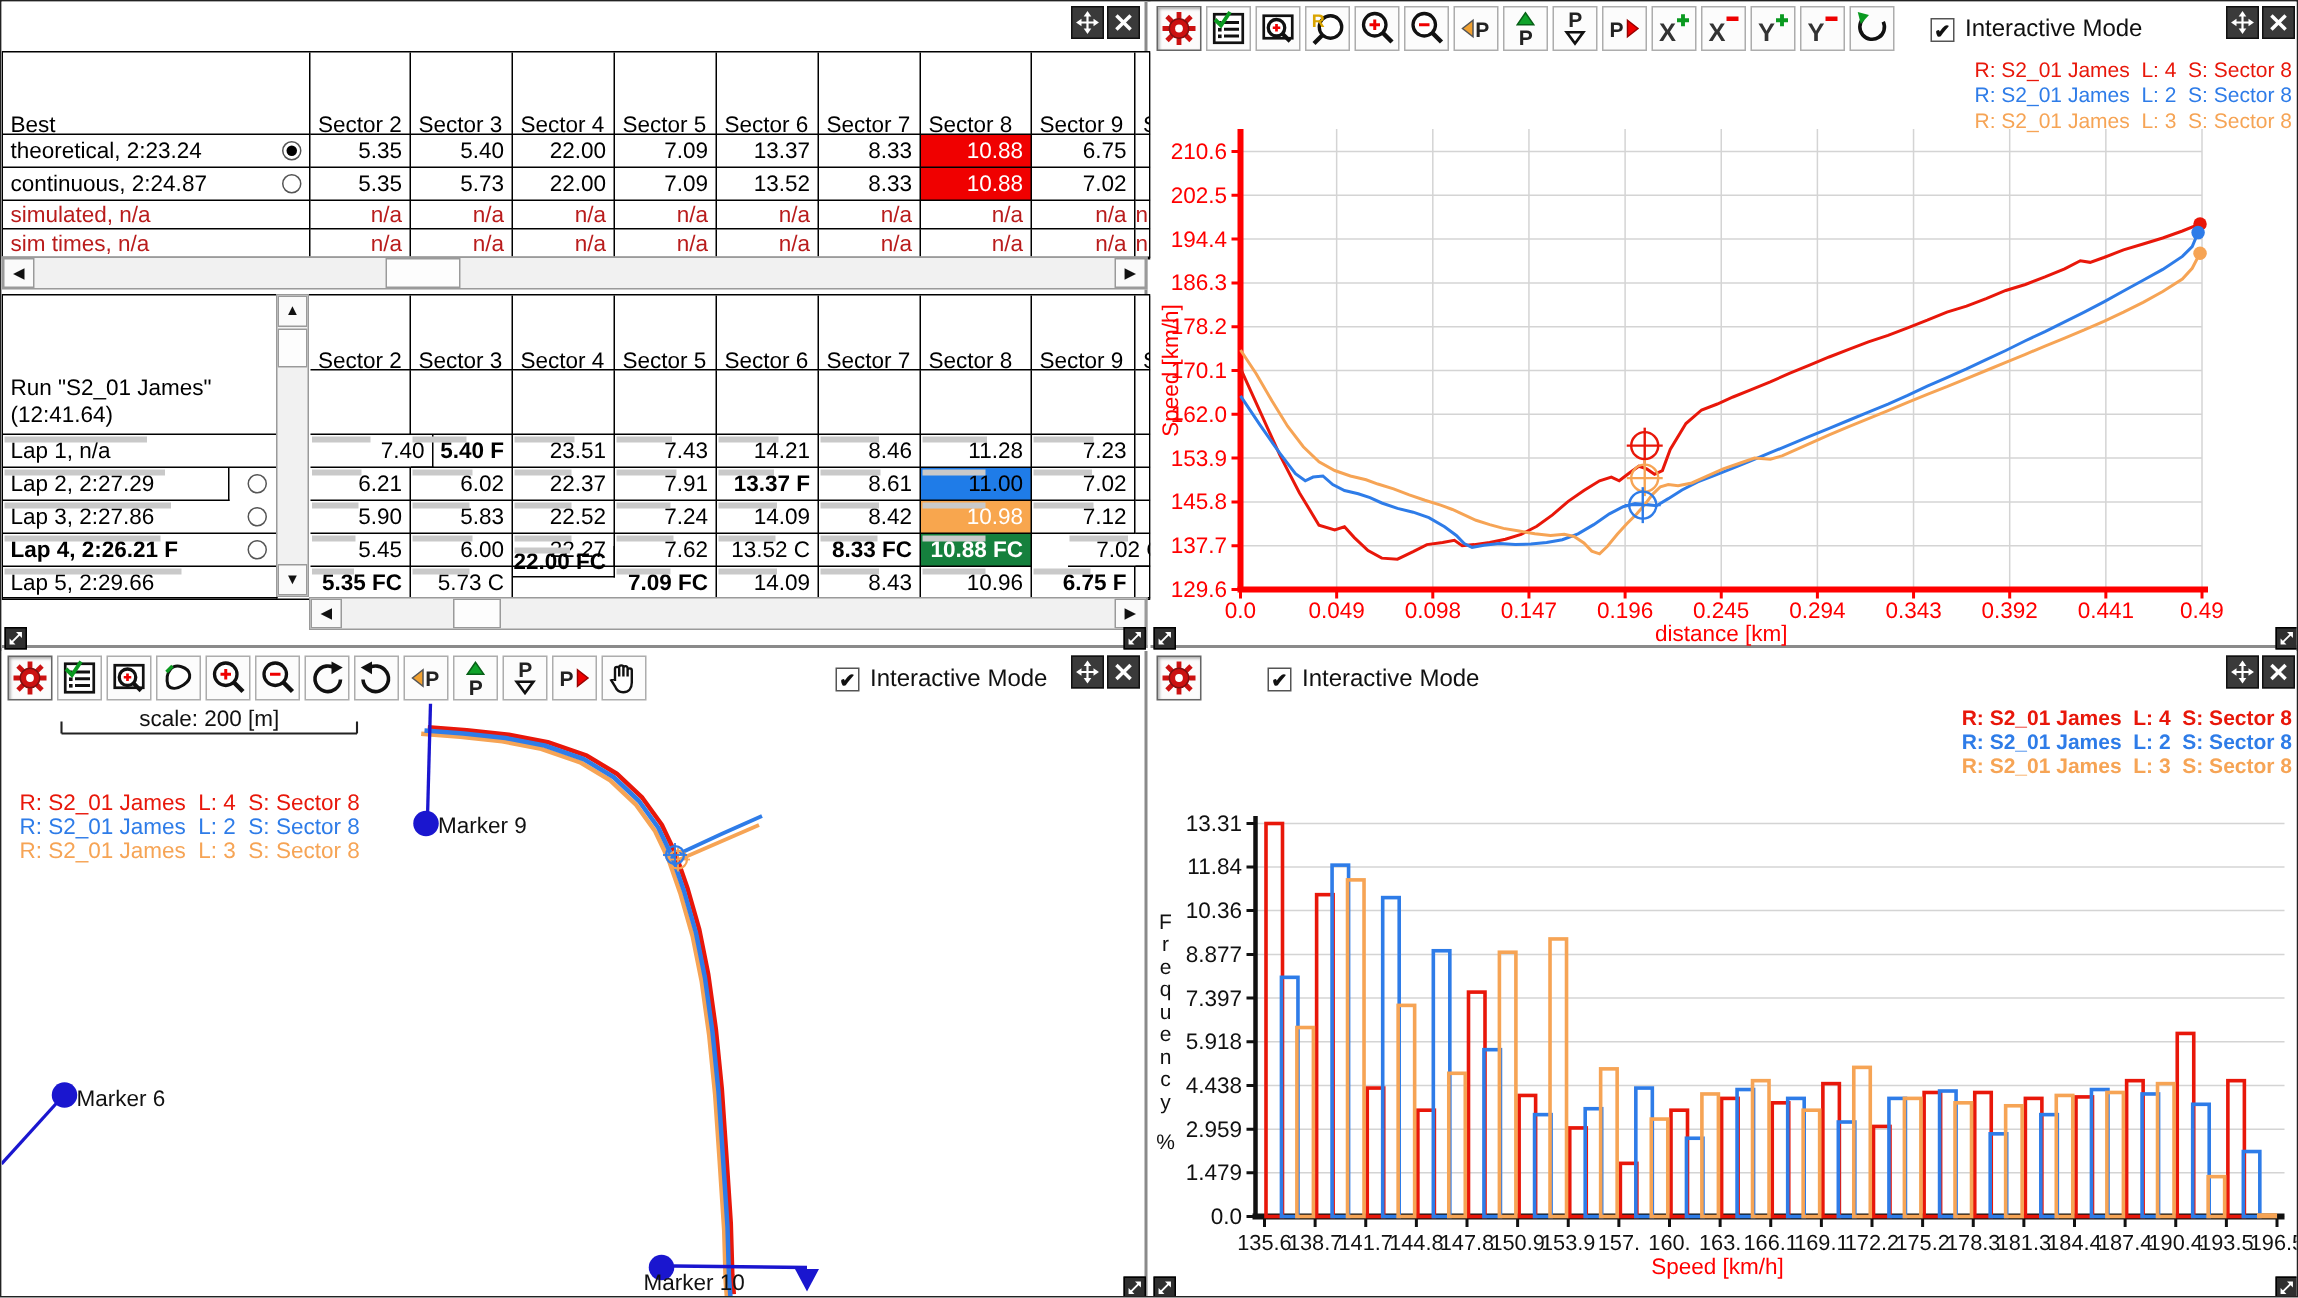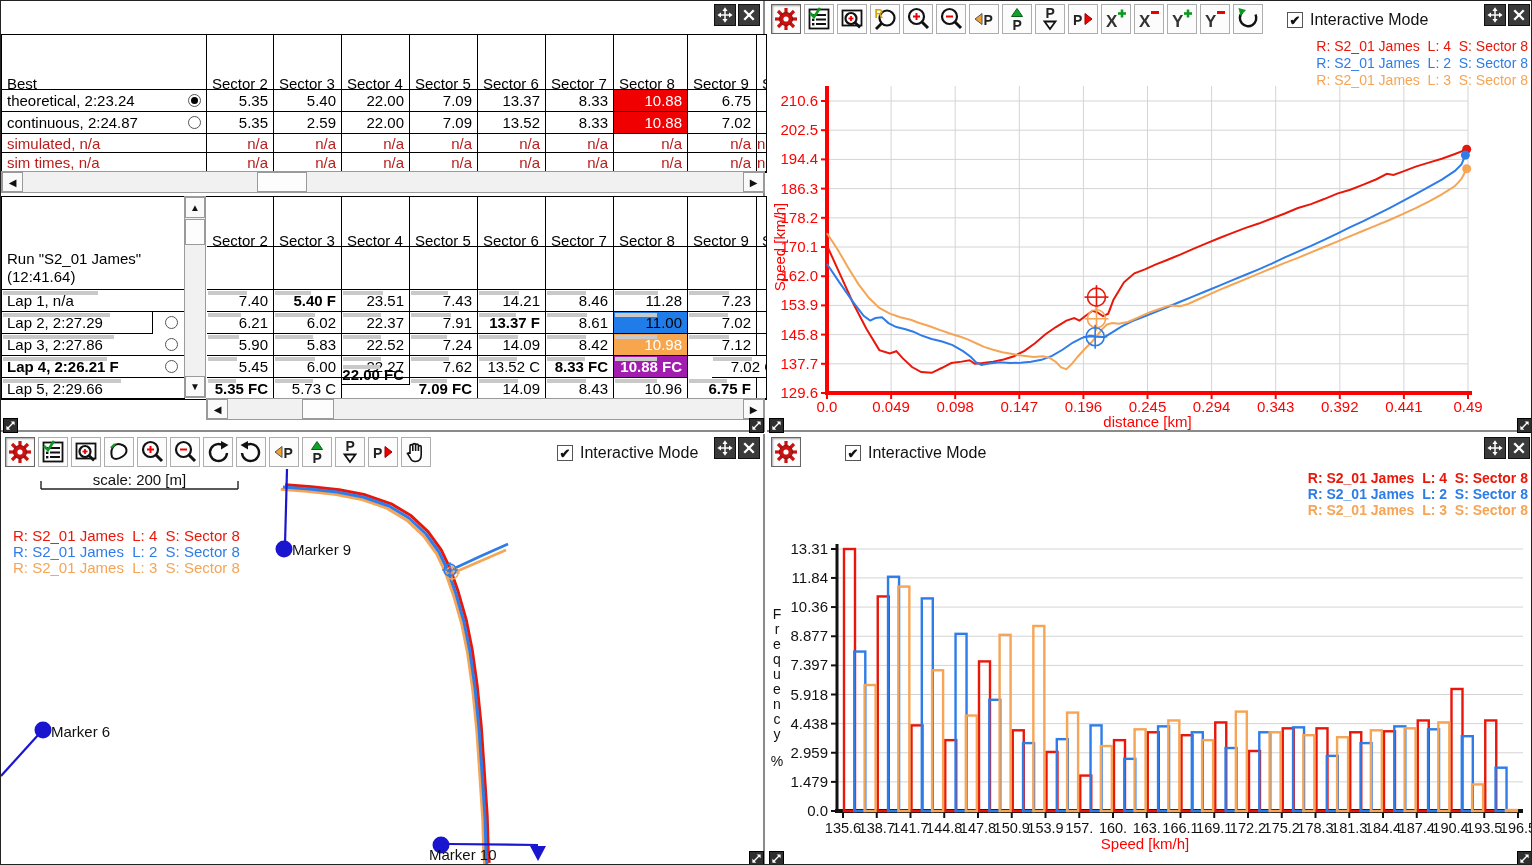--- a/index.html
+++ b/index.html
@@ -99,21 +99,21 @@
           <div class="cell num" style="left: 340px; top: 55px; width: 68px; height: 22px; line-height: 22px;">22.00</div>
           <div class="cell num" style="left: 408px; top: 55px; width: 68px; height: 22px; line-height: 22px;">7.09</div>
           <div class="cell num" style="left: 476px; top: 55px; width: 68px; height: 22px; line-height: 22px;">13.37</div>
           <div class="cell num" style="left: 544px; top: 55px; width: 68px; height: 22px; line-height: 22px;">8.33</div>
           <div class="cell num" style="left: 612px; top: 55px; width: 74px; height: 22px; line-height: 22px; background: rgb(240, 0, 0); color: rgb(255, 255, 255);">10.88</div>
           <div class="cell num" style="left: 686px; top: 55px; width: 69px; height: 22px; line-height: 22px;">6.75</div>
           <div class="cell num" style="left: 755px; top: 55px; width: 10px; height: 22px; line-height: 22px;"></div>
           <div class="cell lbl" style="left: 0px; top: 77px; width: 205px; height: 22px; line-height: 22px;">continuous, 2:24.87</div>
           <div class="radio" style="left: 186px; top: 81px;"></div>
           <div class="cell num" style="left: 205px; top: 77px; width: 67px; height: 22px; line-height: 22px;">5.35</div>
-          <div class="cell num" style="left: 272px; top: 77px; width: 68px; height: 22px; line-height: 22px;">2.59</div>
+          <div class="cell num" style="left: 272px; top: 77px; width: 68px; height: 22px; line-height: 22px;">5.73</div>
           <div class="cell num" style="left: 340px; top: 77px; width: 68px; height: 22px; line-height: 22px;">22.00</div>
           <div class="cell num" style="left: 408px; top: 77px; width: 68px; height: 22px; line-height: 22px;">7.09</div>
           <div class="cell num" style="left: 476px; top: 77px; width: 68px; height: 22px; line-height: 22px;">13.52</div>
           <div class="cell num" style="left: 544px; top: 77px; width: 68px; height: 22px; line-height: 22px;">8.33</div>
           <div class="cell num" style="left: 612px; top: 77px; width: 74px; height: 22px; line-height: 22px; background: rgb(240, 0, 0); color: rgb(255, 255, 255);">10.88</div>
           <div class="cell num" style="left: 686px; top: 77px; width: 69px; height: 22px; line-height: 22px;">7.02</div>
           <div class="cell num" style="left: 755px; top: 77px; width: 10px; height: 22px; line-height: 22px;"></div>
           <div class="cell lbl gray" style="left: 0px; top: 99px; width: 205px; height: 19px; line-height: 19px;">simulated, n/a</div>
           <div class="cell num gray" style="left: 205px; top: 99px; width: 67px; height: 19px; line-height: 19px;">n/a</div>
           <div class="cell num gray" style="left: 272px; top: 99px; width: 68px; height: 19px; line-height: 19px;">n/a</div>
@@ -157,21 +157,21 @@
           <div class="cell num" style="left: 205px; top: 50px; width: 67px; height: 43px; line-height: 43px;"></div>
           <div class="cell num" style="left: 272px; top: 50px; width: 68px; height: 43px; line-height: 43px;"></div>
           <div class="cell num" style="left: 340px; top: 50px; width: 68px; height: 43px; line-height: 43px;"></div>
           <div class="cell num" style="left: 408px; top: 50px; width: 68px; height: 43px; line-height: 43px;"></div>
           <div class="cell num" style="left: 476px; top: 50px; width: 68px; height: 43px; line-height: 43px;"></div>
           <div class="cell num" style="left: 544px; top: 50px; width: 68px; height: 43px; line-height: 43px;"></div>
           <div class="cell num" style="left: 612px; top: 50px; width: 74px; height: 43px; line-height: 43px;"></div>
           <div class="cell num" style="left: 686px; top: 50px; width: 69px; height: 43px; line-height: 43px;"></div>
           <div class="cell num" style="left: 755px; top: 50px; width: 10px; height: 43px; line-height: 43px;"></div>
           <div class="cell lbl" style="left: 0px; top: 93px; width: 183px; height: 22px; line-height: 22px;"><div class="minibar" style="width: 95px;"></div>Lap 1, n/a</div>
-          <div class="cell num" style="left: 205px; top: 93px; width: 67px; height: 22px; line-height: 22px;"><div class="minibar" style="width: 39px;"></div>7.40</div>
+          <div class="cell num" style="left: 205px; top: 93px; width: 82px; height: 22px; line-height: 22px;"><div class="minibar" style="width: 39px;"></div>7.40</div>
           <div class="cell num bold" style="left: 272px; top: 93px; width: 68px; height: 22px; line-height: 22px;"><div class="minibar" style="width: 36px;"></div>5.40 F</div>
           <div class="cell num" style="left: 340px; top: 93px; width: 68px; height: 22px; line-height: 22px;"><div class="minibar" style="width: 40px;"></div>23.51</div>
           <div class="cell num" style="left: 408px; top: 93px; width: 68px; height: 22px; line-height: 22px;"><div class="minibar" style="width: 37px;"></div>7.43</div>
           <div class="cell num" style="left: 476px; top: 93px; width: 68px; height: 22px; line-height: 22px;"><div class="minibar" style="width: 40px;"></div>14.21</div>
           <div class="cell num" style="left: 544px; top: 93px; width: 68px; height: 22px; line-height: 22px;"><div class="minibar" style="width: 39px;"></div>8.46</div>
           <div class="cell num" style="left: 612px; top: 93px; width: 74px; height: 22px; line-height: 22px;"><div class="minibar" style="width: 43px;"></div>11.28</div>
           <div class="cell num" style="left: 686px; top: 93px; width: 69px; height: 22px; line-height: 22px;"><div class="minibar" style="width: 40px;"></div>7.23</div>
           <div class="cell num" style="left: 755px; top: 93px; width: 10px; height: 22px; line-height: 22px;"></div>
           <div class="cell lbl" style="left: 0px; top: 115px; width: 151px; height: 22px; line-height: 22px;"><div class="minibar" style="width: 107px;"></div>Lap 2, 2:27.29</div>
           <div class="radio" style="left: 163px; top: 119px;"></div>
@@ -196,21 +196,21 @@
           <div class="cell num" style="left: 686px; top: 137px; width: 69px; height: 22px; line-height: 22px;"><div class="minibar" style="width: 40px;"></div>7.12</div>
           <div class="cell num" style="left: 755px; top: 137px; width: 10px; height: 22px; line-height: 22px;"></div>
           <div class="cell lbl bold" style="left: 0px; top: 159px; width: 183px; height: 22px; line-height: 22px;"><div class="minibar" style="width: 104px;"></div>Lap 4, 2:26.21 F</div>
           <div class="radio" style="left: 163px; top: 163px;"></div>
           <div class="cell num" style="left: 205px; top: 159px; width: 67px; height: 22px; line-height: 22px;"><div class="minibar" style="width: 29px;"></div>5.45</div>
           <div class="cell num" style="left: 272px; top: 159px; width: 68px; height: 22px; line-height: 22px;"><div class="minibar" style="width: 40px;"></div>6.00</div>
           <div class="cell num" style="left: 340px; top: 159px; width: 68px; height: 22px; line-height: 22px;"><div class="minibar" style="width: 38px;"></div>22.27</div>
           <div class="cell num" style="left: 408px; top: 159px; width: 68px; height: 22px; line-height: 22px;"><div class="minibar" style="width: 38px;"></div>7.62</div>
           <div class="cell num" style="left: 476px; top: 159px; width: 68px; height: 22px; line-height: 22px;"><div class="minibar" style="width: 38px;"></div>13.52 C</div>
           <div class="cell num bold" style="left: 544px; top: 159px; width: 68px; height: 22px; line-height: 22px;"><div class="minibar" style="width: 38px;"></div>8.33 FC</div>
-          <div class="cell num bold" style="left: 612px; top: 159px; width: 74px; height: 22px; line-height: 22px; background: #a21caf; color: rgb(255, 255, 255);"><div class="minibar" style="width: 42px;"></div>10.88 FC</div>
+          <div class="cell num bold" style="left: 612px; top: 159px; width: 74px; height: 22px; line-height: 22px; background: #15803d; color: rgb(255, 255, 255);"><div class="minibar" style="width: 42px;"></div>10.88 FC</div>
           <div class="cell num" style="left: 686px; top: 159px; width: 69px; height: 22px; line-height: 22px; margin-left: 24px;"><div class="minibar" style="width: 39px;"></div>7.02 C</div>
           <div class="cell num" style="left: 755px; top: 159px; width: 10px; height: 22px; line-height: 22px;"></div>
           <div class="cell lbl" style="left: 0px; top: 181px; width: 183px; height: 21px; line-height: 21px;"><div class="minibar" style="width: 118px;"></div>Lap 5, 2:29.66</div>
           <div class="cell num bold" style="left: 205px; top: 181px; width: 67px; height: 21px; line-height: 21px;"><div class="minibar" style="width: 28px;"></div>5.35 FC</div>
           <div class="cell num" style="left: 272px; top: 181px; width: 68px; height: 21px; line-height: 21px;"><div class="minibar" style="width: 38px;"></div>5.73 C</div>
           <div class="cell num bold" style="left: 340px; top: 167px; width: 68px; height: 21px; line-height: 21px;"><div class="minibar" style="width: 37px;"></div>22.00 FC</div>
           <div class="cell num bold" style="left: 408px; top: 181px; width: 68px; height: 21px; line-height: 21px;"><div class="minibar" style="width: 36px;"></div>7.09 FC</div>
           <div class="cell num" style="left: 476px; top: 181px; width: 68px; height: 21px; line-height: 21px;"><div class="minibar" style="width: 39px;"></div>14.09</div>
           <div class="cell num" style="left: 544px; top: 181px; width: 68px; height: 21px; line-height: 21px;"><div class="minibar" style="width: 39px;"></div>8.43</div>
           <div class="cell num" style="left: 612px; top: 181px; width: 74px; height: 21px; line-height: 21px;"><div class="minibar" style="width: 42px;"></div>10.96</div>

